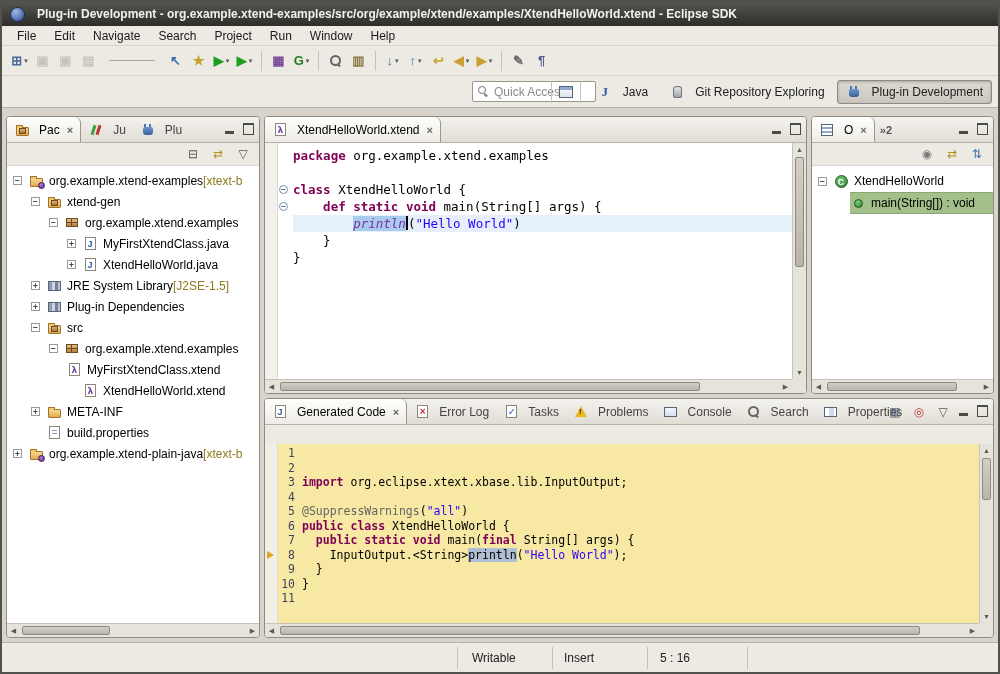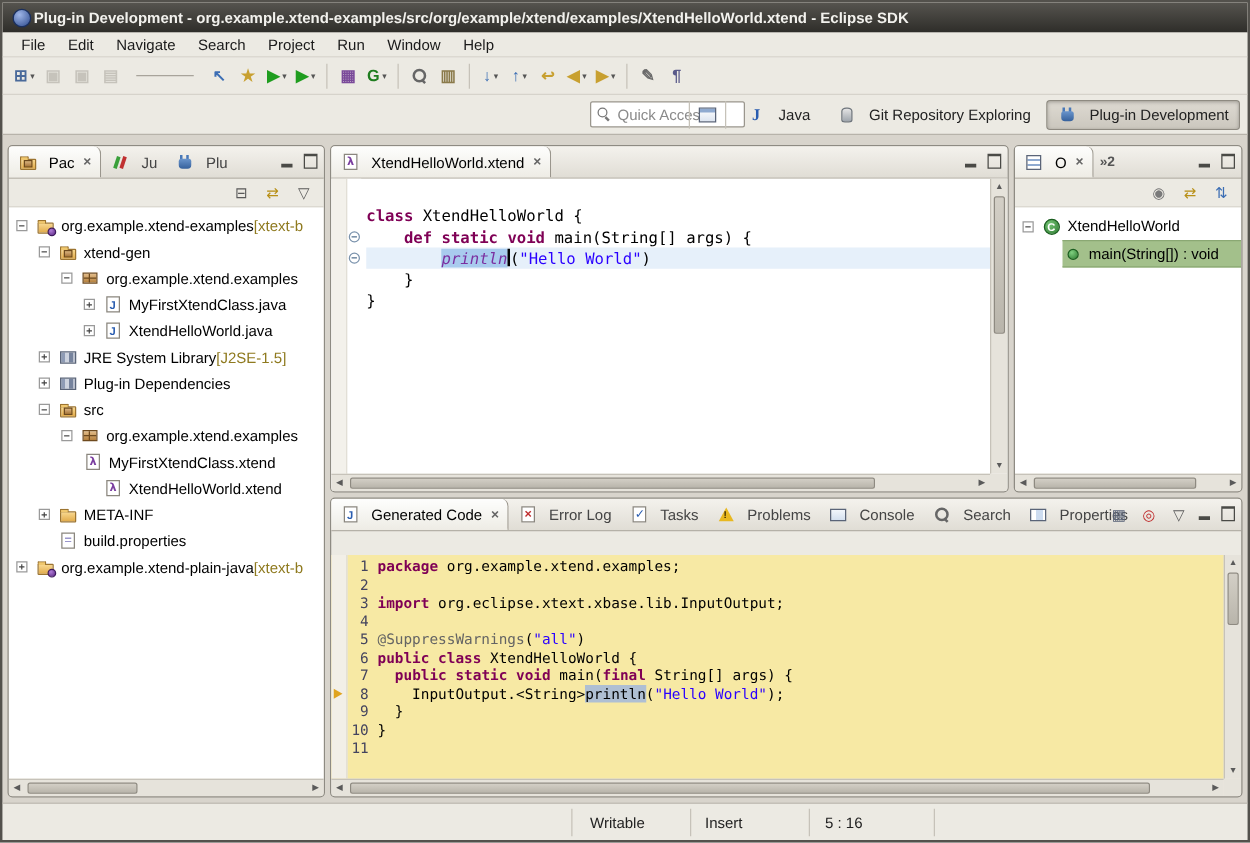--- a/index.html
+++ b/index.html
@@ -1,20 +1,20 @@
 <!DOCTYPE html>
 <html><head>
 <meta charset="utf-8">
 <style>
 *{margin:0;padding:0;box-sizing:border-box;}
 html,body{background:#9a9a9a;}
 body{font-family:"Liberation Sans",sans-serif;}
 .window{width:1000px;height:674px;position:relative;border:2px solid #53514C;background:#D8D4CC;overflow:hidden;}
 
-.titlebar{height:24px;background:linear-gradient(#56544F,#2E2D29);display:flex;align-items:center;padding:0 8px;gap:2px;}
+.titlebar{height:24px;background:linear-gradient(#56544F,#2E2D29);display:flex;align-items:center;padding:0 8px;gap:12px;}
 .titlebar .title{color:#F2F1ED;font-size:12px;font-weight:bold;white-space:nowrap;overflow:hidden;}
 .appicon{width:15px;height:15px;border-radius:50%;background:radial-gradient(circle at 35% 30%,#9FB6E8,#2C4A8C);border:1px solid #1A2F5E;flex:none;}
 .menubar{height:20px;background:#ECEAE3;border-bottom:1px solid #D6D3CB;display:flex;align-items:center;padding-left:6px;}
 .menu-item{font-size:12px;color:#1a1a1a;padding:2px 9px;}
 .toolbar{height:30px;background:#ECEAE3;border-bottom:1px solid #D6D3CB;display:flex;align-items:center;padding-left:6px;}
 .tbtn{height:24px;min-width:23px;display:flex;align-items:center;justify-content:center;border-radius:3px;font-size:13px;padding:0 2px;}
 .tbtn .dd{font-size:7px;color:#555;margin-left:2px;}
 .tbtn.disabled{opacity:.4;}
 .tsep{width:1px;height:20px;background:#C6C2B9;margin:0 5px;flex:none;}
 .thline{width:46px;height:1px;background:#A8A49B;margin:0 9px;flex:none;}
@@ -423,20 +423,21 @@
           <span class="wbtn max"></span>
         </span>
       </div>
       <div class="editorbody">
         <div class="annruler"></div>
         <div class="foldcol" id="foldcol">
             <span class="foldm" style="top: 42px;">−</span>
             <span class="foldm" style="top: 59px;">−</span>
           </div>
         <div class="codelines" id="edcode">
+            <div class="cl"><span class="t-kw">package</span><span class="t-pl"> org.example.xtend.examples</span></div>
             <div class="cl"></div>
             <div class="cl"><span class="t-kw">class</span><span class="t-pl"> XtendHelloWorld {</span></div>
             <div class="cl"><span class="t-pl">    </span><span class="t-kw">def</span><span class="t-pl"> </span><span class="t-kw">static</span><span class="t-pl"> </span><span class="t-kw">void</span><span class="t-pl"> main(String[] args) {</span></div>
             <div class="cl curline"><span class="t-pl">        </span><span class="t-extsel">println</span><span class="caret"></span><span class="t-pl">(</span><span class="t-str">"Hello World"</span><span class="t-pl">)</span></div>
             <div class="cl"><span class="t-pl">    }</span></div>
             <div class="cl"><span class="t-pl">}</span></div>
           </div>
         <div class="sbv" style="top:0;bottom:14px;">
           <span class="sbarr" style="top:0;">▲</span>
             <span class="sbarr" style="bottom:0;">▼</span>
@@ -551,21 +552,21 @@
           <span class="winbtns">
           <span class="wbtn min"></span>
           <span class="wbtn max"></span>
         </span>
       </div>
       <div class="genbody">
         <div class="genmargin" id="genmargin">
             <span class="cur-arrow" style="top: 106.5px;"></span>
           </div>
         <div class="genlines" id="genlines">
-            <div class="gl"><span class="gnum">1</span><span class="gtext"><span class="t-kw">package</span><span class="t-pl"> org.example.xtend.examples;</span></span></div>
+            <div class="gl"><span class="gnum">1</span></div>
             <div class="gl"><span class="gnum">2</span><span class="gtext"></span></div>
             <div class="gl"><span class="gnum">3</span><span class="gtext"><span class="t-kw">import</span><span class="t-pl"> org.eclipse.xtext.xbase.lib.InputOutput;</span></span></div>
             <div class="gl"><span class="gnum">4</span><span class="gtext"></span></div>
             <div class="gl"><span class="gnum">5</span><span class="gtext"><span class="t-ann">@SuppressWarnings</span><span class="t-pl">(</span><span class="t-str">"all"</span><span class="t-pl">)</span></span></div>
             <div class="gl"><span class="gnum">6</span><span class="gtext"><span class="t-kw">public</span><span class="t-pl"> </span><span class="t-kw">class</span><span class="t-pl"> XtendHelloWorld {</span></span></div>
             <div class="gl"><span class="gnum">7</span><span class="gtext"><span class="t-pl">  </span><span class="t-kw">public</span><span class="t-pl"> </span><span class="t-kw">static</span><span class="t-pl"> </span><span class="t-kw">void</span><span class="t-pl"> main(</span><span class="t-kw">final</span><span class="t-pl"> String[] args) {</span></span></div>
             <div class="gl"><span class="gnum">8</span><span class="gtext"><span class="t-pl">    InputOutput.&lt;String&gt;</span><span class="t-hl">println</span><span class="t-pl">(</span><span class="t-str">"Hello World"</span><span class="t-pl">);</span></span></div>
             <div class="gl"><span class="gnum">9</span><span class="gtext"><span class="t-pl">  }</span></span></div>
             <div class="gl"><span class="gnum">10</span><span class="gtext"><span class="t-pl">}</span></span></div>
             <div class="gl"><span class="gnum">11</span><span class="gtext"></span></div>

